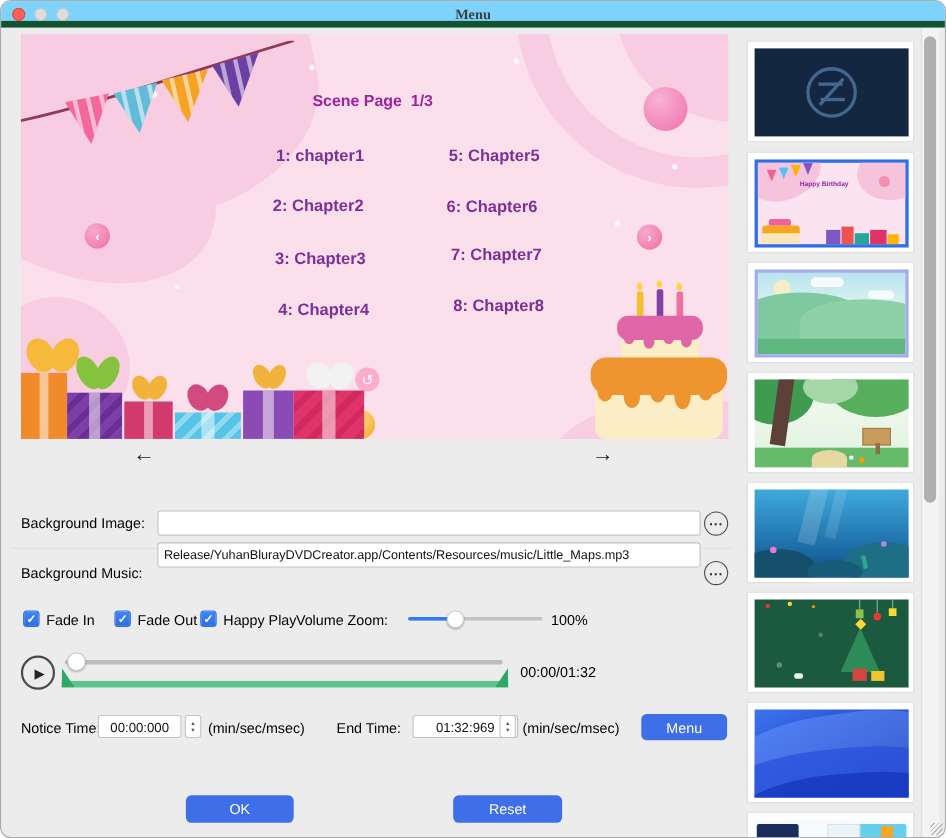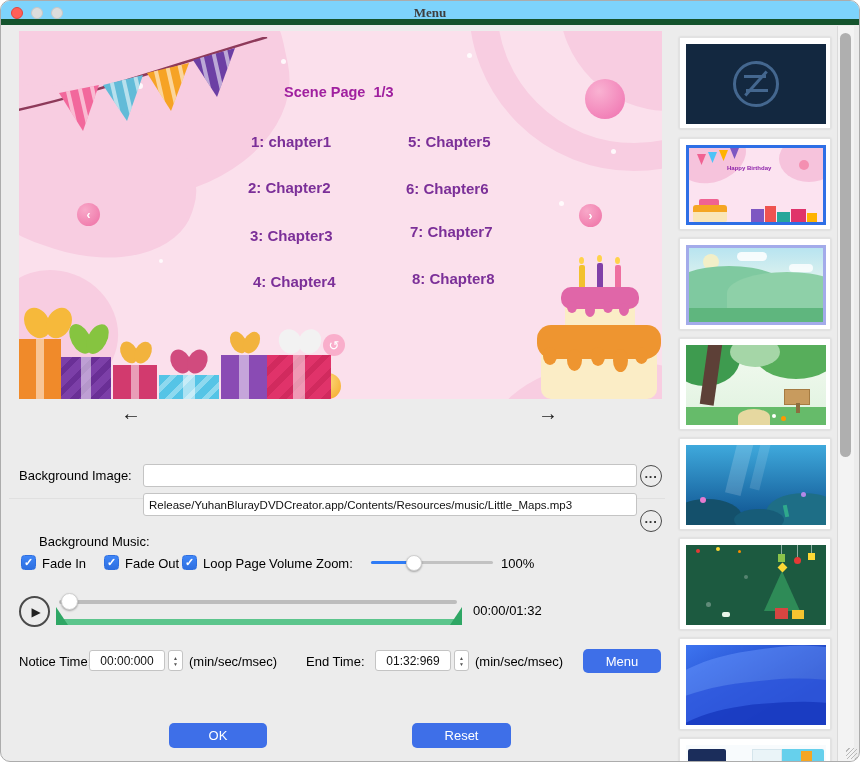--- a/index.html
+++ b/index.html
@@ -235,32 +235,32 @@
 
 
   <div class="lbl" style="left:18px;top:467px;">Background Image:</div>
   <input class="field" style="left: 142px; top: 463px; width: 494px; height: 23px;" value="">
   <div class="circle-btn" style="left:639px;top:464px;">
     <span>···</span>
   </div>
 
   <div class="sep"></div>
 
-  <div class="lbl" style="left:18px;top:533px;margin-left:20px;">Background Music:</div>
+  <div class="lbl" style="left:18px;top:512px;">Background Music:</div>
   <input class="field" style="left: 142px; top: 492px; width: 494px; height: 23px; font-size: 11.5px;" value="Release/YuhanBlurayDVDCreator.app/Contents/Resources/music/Little_Maps.mp3">
   <div class="circle-btn" style="left:639px;top:509px;">
     <span>···</span>
   </div>
 
   <div class="chk" style="left:20px;top:554px;" data-checked="true"></div>
   <div class="lbl" style="left:41px;top:555px;">Fade In</div>
   <div class="chk" style="left:103px;top:554px;" data-checked="true"></div>
   <div class="lbl" style="left:124px;top:555px;">Fade Out</div>
   <div class="chk" style="left:181px;top:554px;" data-checked="true"></div>
-  <div class="lbl" style="left:202px;top:555px;">Loop Page</div>
+  <div class="lbl" style="left:202px;top:555px;">Happy Play</div>
   <div class="lbl" style="left:268px;top:555px;">Volume Zoom:</div>
   <div class="vol-track"></div>
   <div class="vol-fill"></div>
   <div class="vol-thumb"></div>
   <div class="lbl" style="left:500px;top:555px;text-align:right;">100%</div>
 
   <div class="play-btn">
     <span>▶</span>
   </div>
   <div class="seek-track"></div>
@@ -271,21 +271,21 @@
   <div class="time-text">00:00/01:32</div>
 
   <div class="lbl" style="left:18px;top:653px;">Notice Time:</div>
   <input class="field" style="left: 88px; top: 649px; width: 76px; height: 21px; text-align: center;" value="00:00:000">
   <div class="stepper" style="left:167px;top:649px;">
     <span>▲</span>
     <span>▼</span>
   </div>
   <div class="lbl" style="left:188px;top:653px;">(min/sec/msec)</div>
   <div class="lbl" style="left:305px;top:653px;">End Time:</div>
-  <input class="field" style="left: 374px; top: 649px; width: 76px; height: 21px; text-align: center;" value="01:32:969">
+  <input class="field" style="left: 374px; top: 649px; width: 96px; height: 21px; text-align: center;" value="01:32:969">
   <div class="stepper" style="left:453px;top:649px;">
     <span>▲</span>
     <span>▼</span>
   </div>
   <div class="lbl" style="left:474px;top:653px;">(min/sec/msec)</div>
   <button class="btn-blue" style="left:582px;top:648px;width:78px;height:24px;">Menu</button>
 
 
   <button class="btn-blue" style="left:168px;top:722px;width:98px;height:25px;">OK</button>
   <button class="btn-blue" style="left:411px;top:722px;width:99px;height:25px;">Reset</button>

